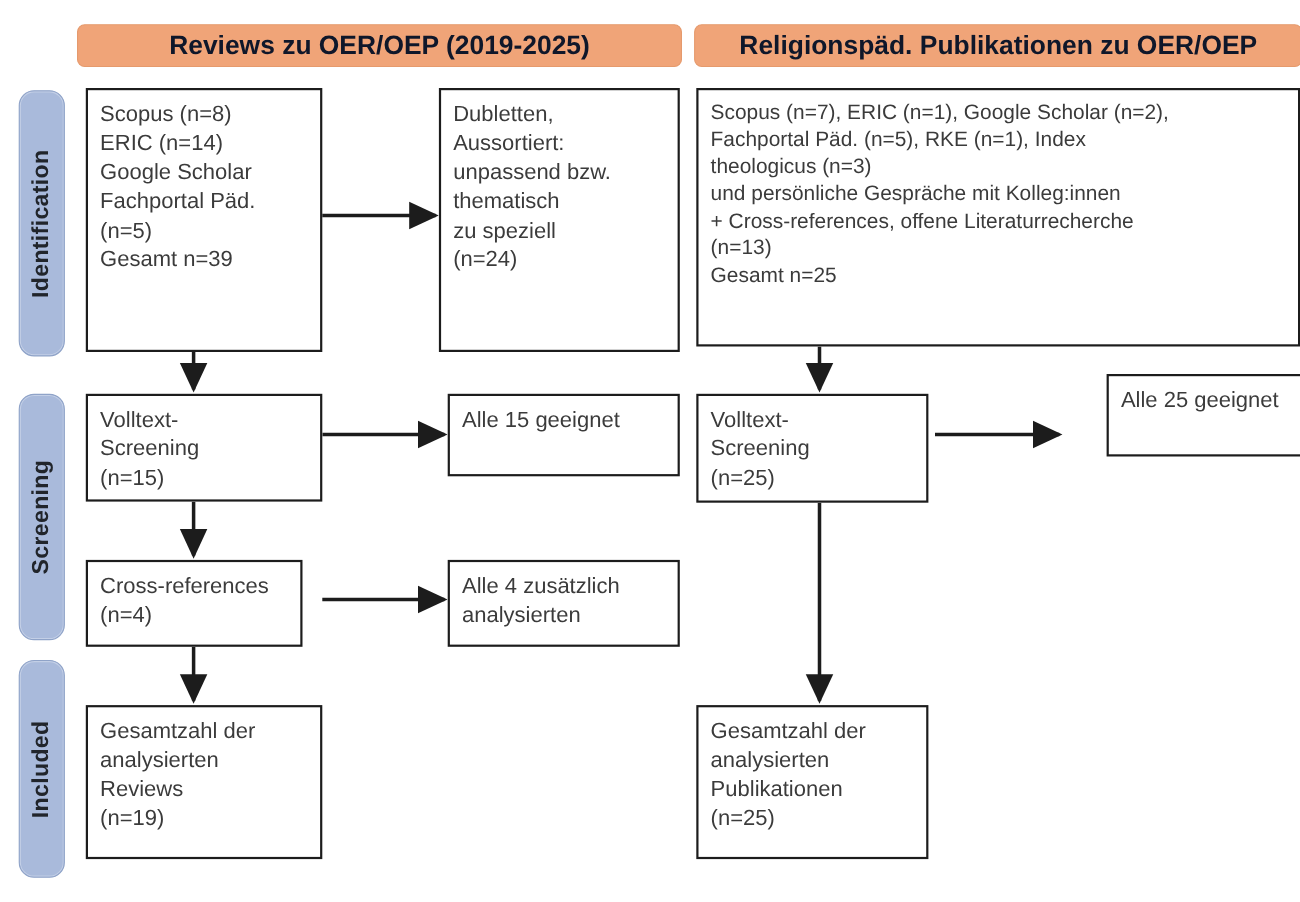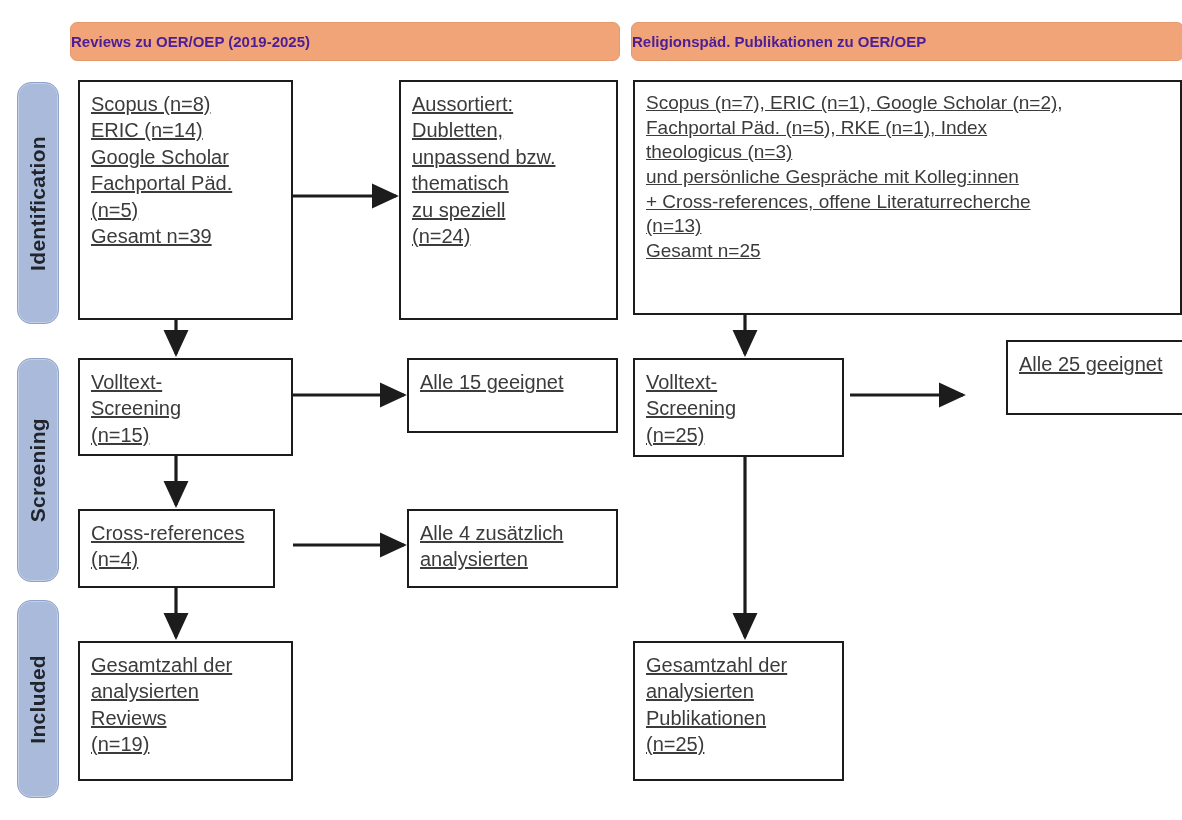--- a/index.html
+++ b/index.html
@@ -39,43 +39,42 @@
   }
 
   
   .col-header {
     position: absolute;
     background: #f0a478;
     border: 1px solid #e59a6d;
     border-radius: 7px;
     display: flex;
     align-items: center;
-    justify-content: flex-start;
-    color: #4c1d95;
-    font-size: 15px;
+    justify-content: center;
+    color: #0f172a;
+    font-size: 24px;
     font-weight: bold;
     white-space: nowrap;
   }
 
   
   .box {
     position: absolute;
     background: #ffffff;
     border: 2.5px solid #1c1c1c;
     box-sizing: border-box;
     padding: 9px 11px 6px 11px;
     font-size: 20px;
     line-height: 1.32;
     color: #3b3b3b;
     overflow: hidden;
   }
   .box .line {
     display: block;
     white-space: nowrap;
-    text-decoration: underline;
   }
   .box.dense {
     font-size: 19px;
     line-height: 1.30;
   }
 
   
   #connectors {
     position: absolute;
     left: 0;
@@ -139,22 +138,22 @@
   <div class="box" style="left:78px; top:80px; width:215px; height:240px;">
     <span class="line">Scopus (n=8)</span>
     <span class="line">ERIC (n=14)</span>
     <span class="line">Google Scholar</span>
     <span class="line">Fachportal Päd.</span>
     <span class="line">(n=5)</span>
     <span class="line">Gesamt n=39</span>
   </div>
 
   <div class="box" style="left:399px; top:80px; width:219px; height:240px;">
+    <span class="line">Dubletten,</span>
     <span class="line">Aussortiert:</span>
-    <span class="line">Dubletten,</span>
     <span class="line">unpassend bzw.</span>
     <span class="line">thematisch</span>
     <span class="line">zu speziell</span>
     <span class="line">(n=24)</span>
   </div>
 
   <div class="box dense" style="left:633px; top:80px; width:549px; height:235px;">
     <span class="line">Scopus (n=7), ERIC (n=1), Google Scholar (n=2),</span>
     <span class="line">Fachportal Päd. (n=5), RKE (n=1), Index</span>
     <span class="line">theologicus (n=3)</span>

